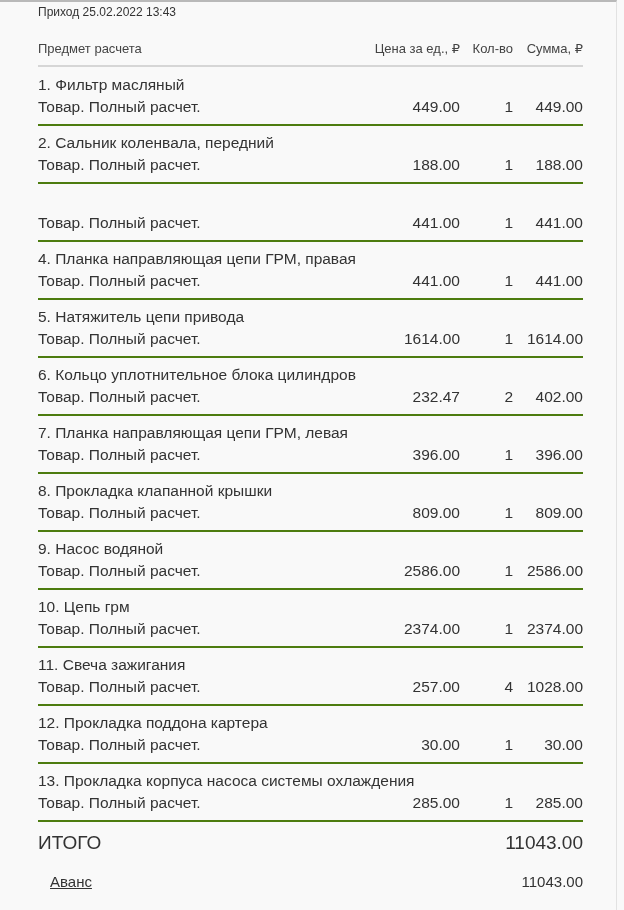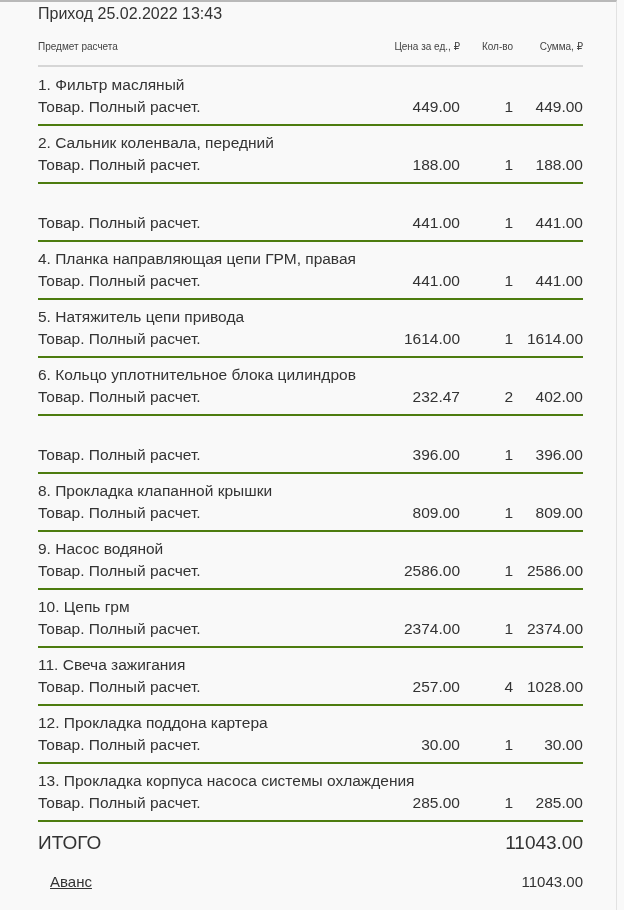--- a/index.html
+++ b/index.html
@@ -11,25 +11,25 @@
     position: relative;
   }
   .frame {
     position: absolute; left: 0; top: 0; width: 617px; height: 910px;
     border-top: 2px solid #b9b9b9;
     border-right: 1px solid #e2e2e2;
     box-sizing: border-box;
   }
   .title {
     position: absolute; left: 38px; top: 5px;
-    font-size: 16px; color: #333; white-space: nowrap;
+    font-size: 12px; color: #333; white-space: nowrap;
   }
   .col-header {
     position: absolute; left: 38px; top: 41px; width: 545px; height: 18px;
-    font-size: 10px; color: #444;
+    font-size: 13px; color: #444;
   }
   .col-header span { position: absolute; top: 0; white-space: nowrap; }
   .h-name { left: 0; }
   .h-price { right: 123px; }
   .h-qty { right: 70px; }
   .h-sum { right: 0; }
   .hr {
     position: absolute; left: 38px; width: 545px; height: 2px;
     background: #d6d6d6;
   }
@@ -110,20 +110,21 @@
       <span class="sum">1614.00</span>
     </div>
     <div class="row">
       <span class="name">6. Кольцо уплотнительное блока цилиндров</span>
       <span class="type">Товар. Полный расчет.</span>
       <span class="price">232.47</span>
       <span class="qty">2</span>
       <span class="sum">402.00</span>
     </div>
     <div class="row">
+      <span class="name">7. Планка направляющая цепи ГРМ, левая</span>
       <span class="type">Товар. Полный расчет.</span>
       <span class="price">396.00</span>
       <span class="qty">1</span>
       <span class="sum">396.00</span>
     </div>
     <div class="row">
       <span class="name">8. Прокладка клапанной крышки</span>
       <span class="type">Товар. Полный расчет.</span>
       <span class="price">809.00</span>
       <span class="qty">1</span>

